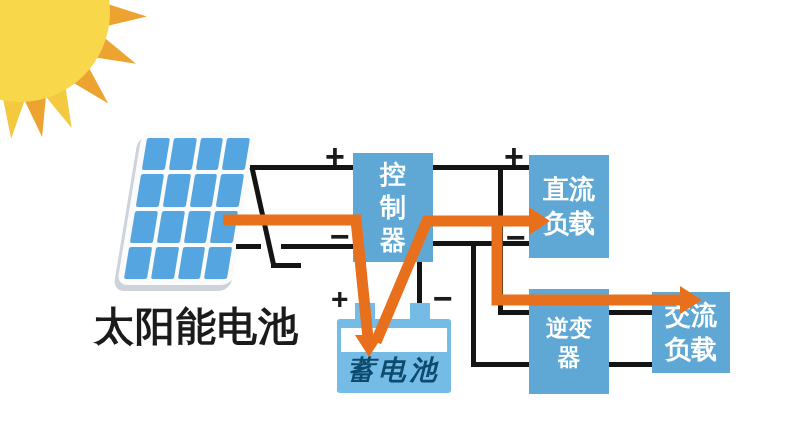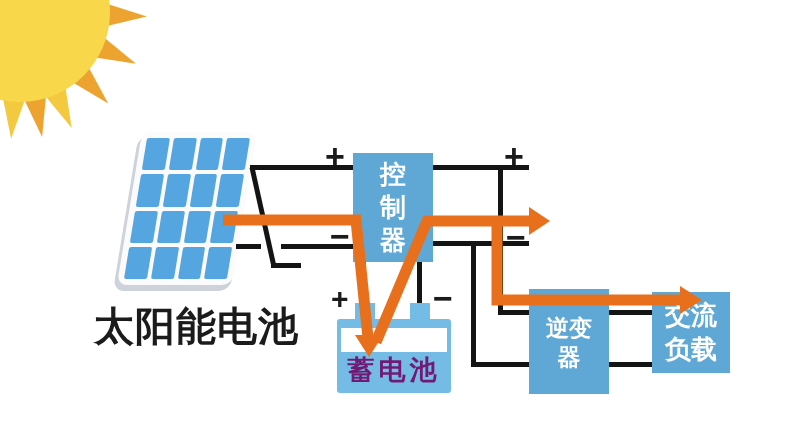--- a/index.html
+++ b/index.html
@@ -33,22 +33,22 @@
     position:absolute;left:94px;top:299px;font-size:40px;font-weight:bold;
     letter-spacing:1px;color:var(--text-dark);
   }
   
   #battery-body{
     position:absolute;left:337px;top:319px;width:114px;height:74px;
     background:var(--battery-blue);border-radius:3px;
   }
   #battery-band{position:absolute;left:4px;top:9px;right:4px;height:24px;background:#fff;}
   #battery-label{
-    position:absolute;left:0;right:0;bottom:5px;text-align:center;color:#701a75;
-    font-weight:bold;font-size:27px;letter-spacing:4px;
+    position:absolute;left:0;right:0;bottom:5px;text-align:center;color:#0c4a6e;
+    font-weight:bold;font-size:27px;letter-spacing:4px;font-style:italic;
   }
   .terminal{position:absolute;top:303px;width:20px;height:18px;background:var(--battery-blue);}
   
   #flow-svg{position:absolute;left:0;top:0;}
   .flow{fill:none;stroke:var(--flow-orange);stroke-width:11;stroke-linejoin:miter;stroke-linecap:butt;}
   .flow-head{fill:var(--flow-orange);stroke:none;}
   
   .lbl-26{font-size:26px;width:58px;}
   .lbl-ctrl{font-size:26px;width:30px;line-height:1.3;}
   .lbl-inv-top{font-size:21px;display:block;}
@@ -111,20 +111,23 @@
   <span class="pol" style="left:325px;top:139px">+</span>
   <span class="pol" style="left:330px;top:219px">−</span>
   <span class="pol" style="left:504px;top:139px">+</span>
   <span class="pol" style="left:506px;top:220px">−</span>
   <span class="pol" style="left:331px;top:284px;font-size:30px">+</span>
   <span class="pol" style="left:433px;top:281px">−</span>
 
   <div class="box" style="left:353px;top:153px;width:80px;height:109px">
     <div class="wrap lbl-ctrl">控制器</div>
   </div>
+  <div class="box" style="left:529px;top:155px;width:80px;height:103px">
+    <div class="wrap lbl-26">直流负载</div>
+  </div>
   <div class="box" style="left:529px;top:289px;width:80px;height:105px">
     <div class="wrap">
       <span class="lbl-inv-bot">逆变器</span>
     </div>
   </div>
   <div class="box" style="left:652px;top:292px;width:78px;height:81px">
     <div class="wrap lbl-26">交流负载</div>
   </div>
 
   <div class="terminal" style="left:355px"></div>

